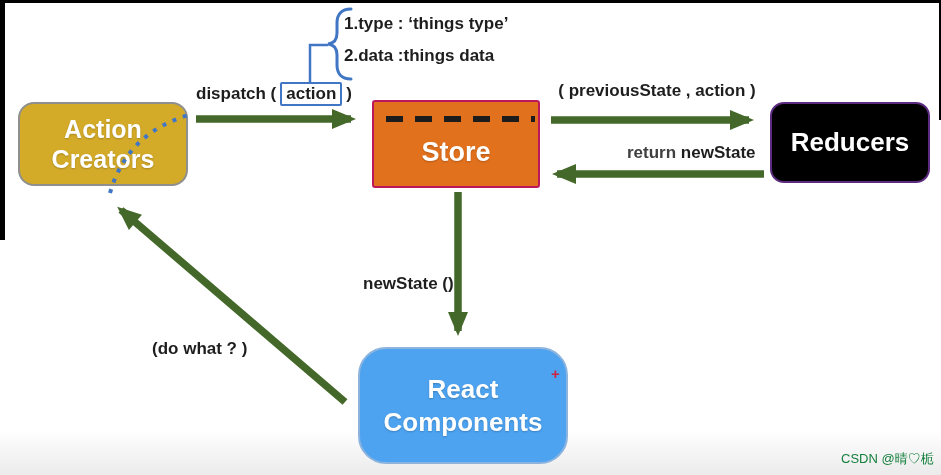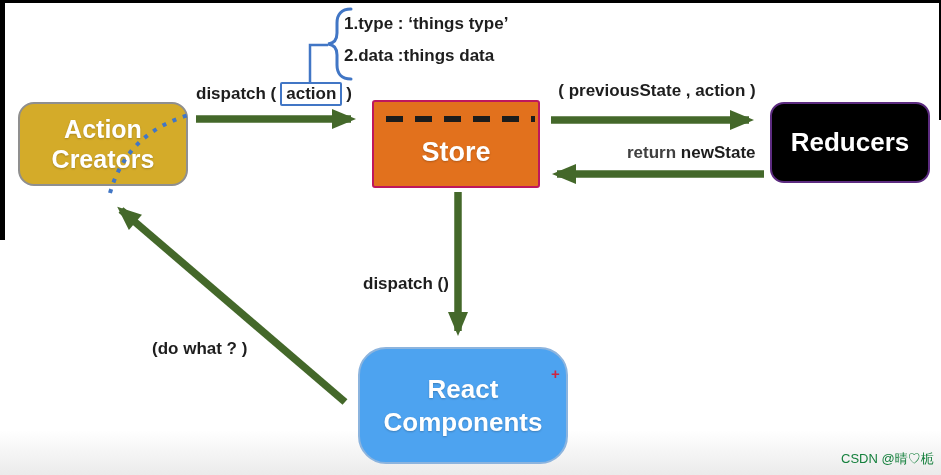--- a/index.html
+++ b/index.html
@@ -111,21 +111,21 @@
     <span class="action-box">action</span>
     <span>)</span>
   </div>
 
   <div class="lbl" id="lbl-prev">( previousState , action )</div>
 
   <div class="lbl" id="lbl-return">
     <span class="kw">return</span> <span>newState</span>
   </div>
 
-  <div class="lbl" id="lbl-getstate">dispatch ()</div>
+  <div class="lbl" id="lbl-getstate">newState ()</div>
 
   <div class="lbl" id="lbl-dowhat">(do what ? )</div>
 
   <div class="lbl" id="cursor-plus">+</div>
 
   <div class="lbl" id="watermark">CSDN @晴♡栀</div>
 
   <svg id="overlay" viewBox="0 0 941 475" xmlns="http://www.w3.org/2000/svg">
     <defs>
       <marker id="ah" markerUnits="userSpaceOnUse" markerWidth="26" markerHeight="22" refX="20" refY="11" orient="auto">

